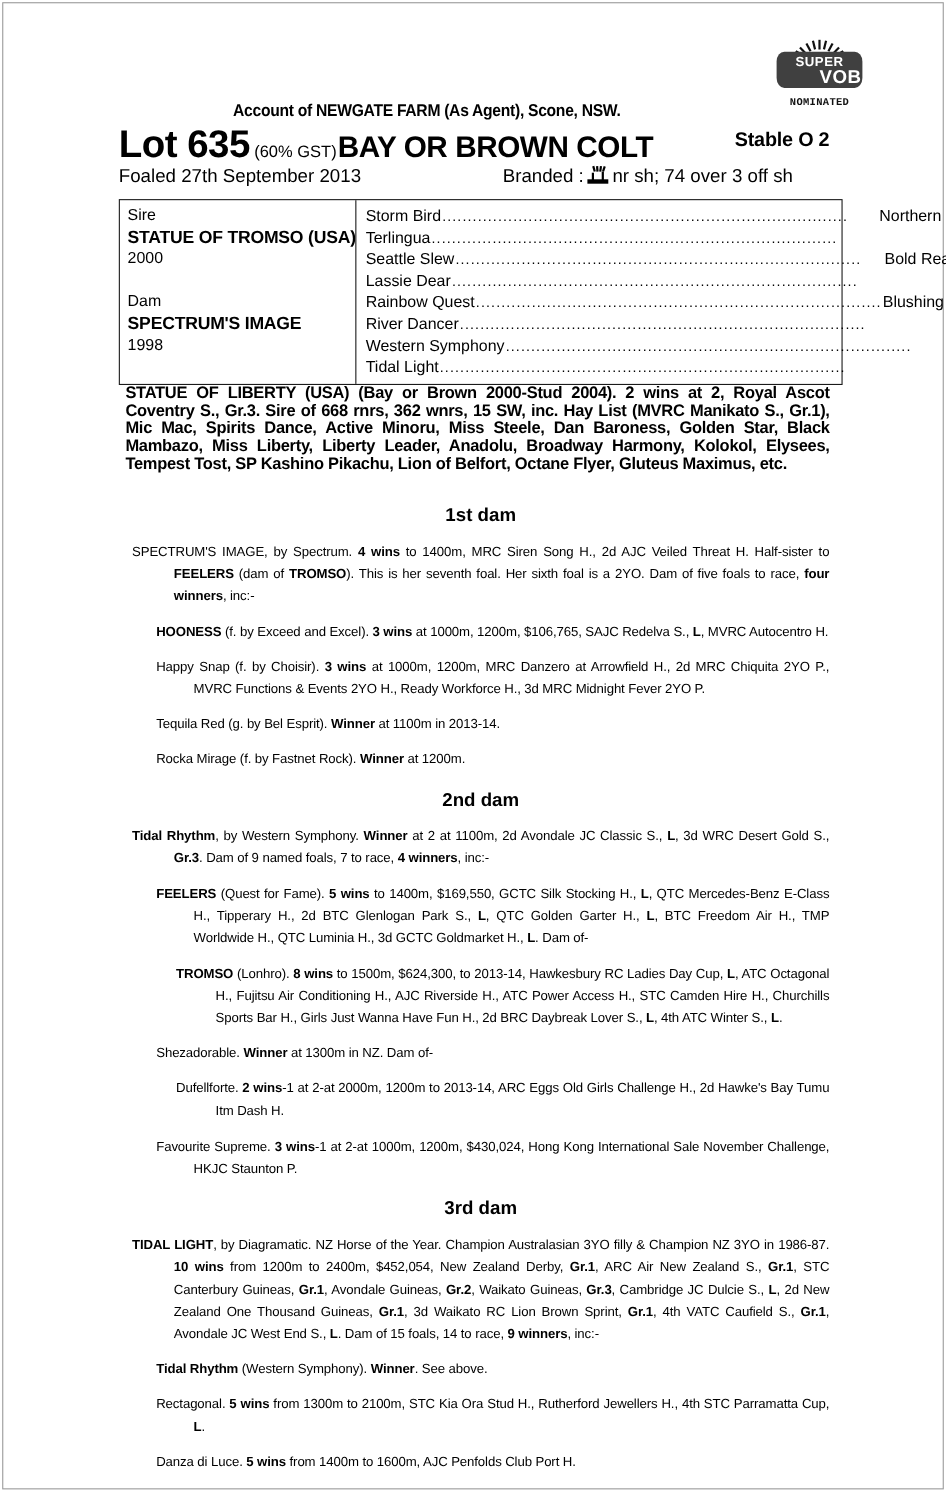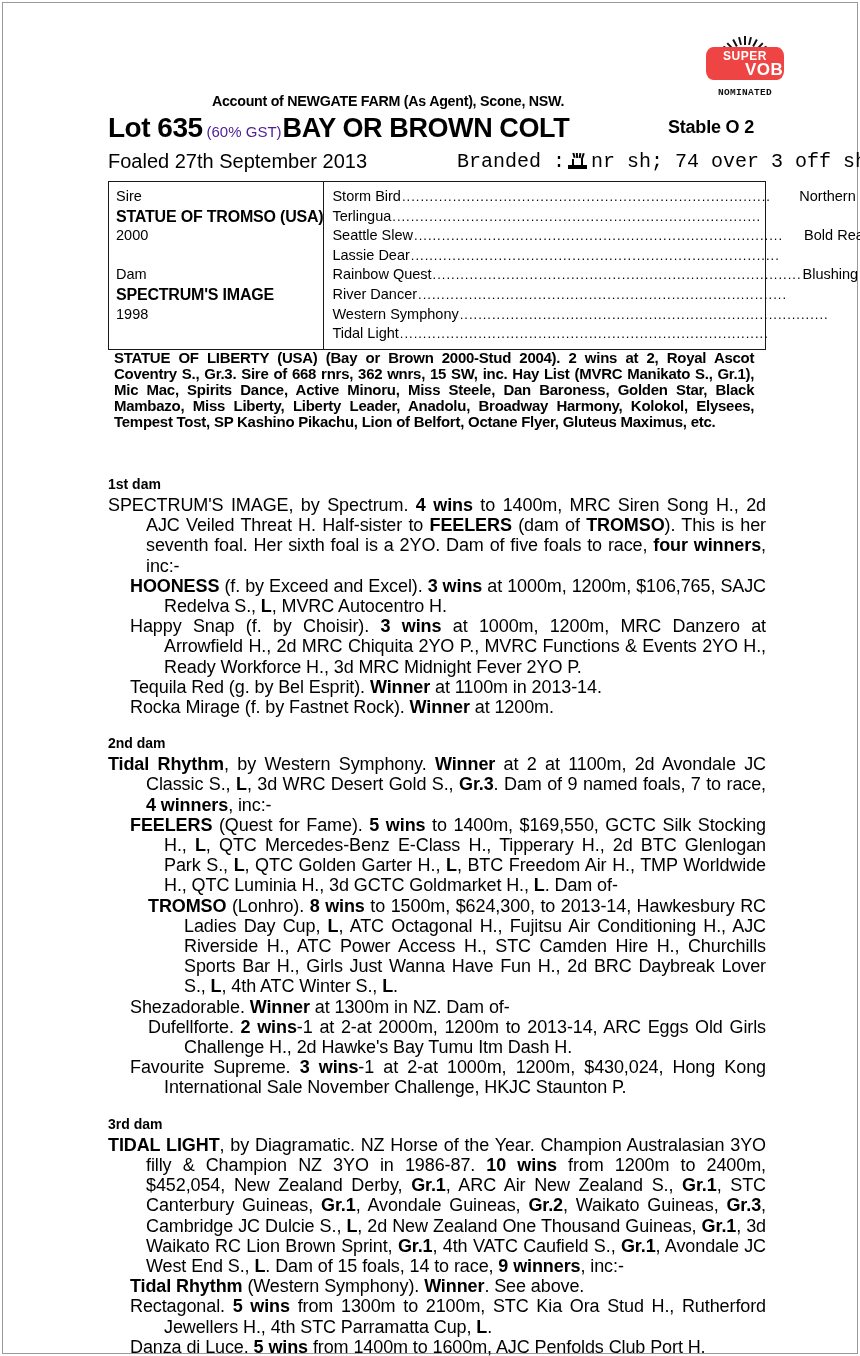--- a/index.html
+++ b/index.html
@@ -47,21 +47,21 @@
     transform: translateX(-50%);
     width: 46px;
     height: 16px;
   }
   .vobis .plaque {
     position: absolute;
     left: 4px;
     top: 11px;
     width: 78px;
     height: 33px;
-    background: #ef4444;
+    background: #404040;
     border-radius: 7px / 9px;
     color: #ffffff;
     line-height: 1;
   }
   .vobis .super {
     font-size: 12px;
     font-weight: bold;
     letter-spacing: 0.5px;
     margin-top: 3px;
     display: block;
@@ -104,29 +104,29 @@
   }
   .lot-line {
     position: absolute;
     left: 108px;
     top: 112px;
     width: 658px;
     height: 32px;
     white-space: nowrap;
   }
   .lot-no {
-    font-size: 28px;
+    font-size: 35px;
     font-weight: bold;
     letter-spacing: -0.5px;
     vertical-align: baseline;
   }
   .gst {
     font-size: 15px;
     font-weight: normal;
-    color: #4c1d95;
+    color: #000000;
     vertical-align: baseline;
     margin-left: 4px;
   }
   .colour-sex {
     font-size: 27px;
     font-weight: bold;
     letter-spacing: -0.4px;
     vertical-align: baseline;
     margin-left: 1px;
   }
@@ -136,29 +136,28 @@
     top: 5px;
     font-size: 18px;
     font-weight: bold;
     letter-spacing: -0.2px;
   }
   .foaled-line {
     position: absolute;
     left: 108px;
     top: 150px;
     width: 658px;
-    font-size: 20px;
+    font-size: 17px;
     white-space: nowrap;
   }
   .foaled-line .branded {
     position: absolute;
     left: 349px;
     top: 0;
     white-space: nowrap;
-    font-family: Liberation Mono, monospace;
   }
   .brandmark {
     display: inline-block;
     position: relative;
     width: 22px;
     height: 16px;
     vertical-align: -3px;
     margin: 0 2px;
   }
   .brandmark .bar {
@@ -264,30 +263,31 @@
   }
 
   
   .dams {
     position: absolute;
     left: 108px;
     top: 458px;
     width: 658px;
   }
   .dam-head {
-    font-size: 14px;
+    font-size: 17px;
     font-weight: bold;
     line-height: 21px;
-    margin-top: 16px;
+    margin-top: 0;
+    text-align: center;
   }
   .sec { margin-bottom: 16px; }
   .sec.last { margin-bottom: 0; }
   p.e {
-    margin: 0;
-    font-size: 18px;
+    margin: 12px;
+    font-size: 12px;
     line-height: 20.2px;
     text-align: justify;
     text-justify: inter-word;
     letter-spacing: -0.1px;
   }
   p.e.i2 { padding-left: 56px; text-indent: -34px; }
   p.e.i3 { padding-left: 76px; text-indent: -36px; }
   p.e.hang0 { padding-left: 38px; text-indent: -38px; }
   b { font-weight: bold; }
 </style>

